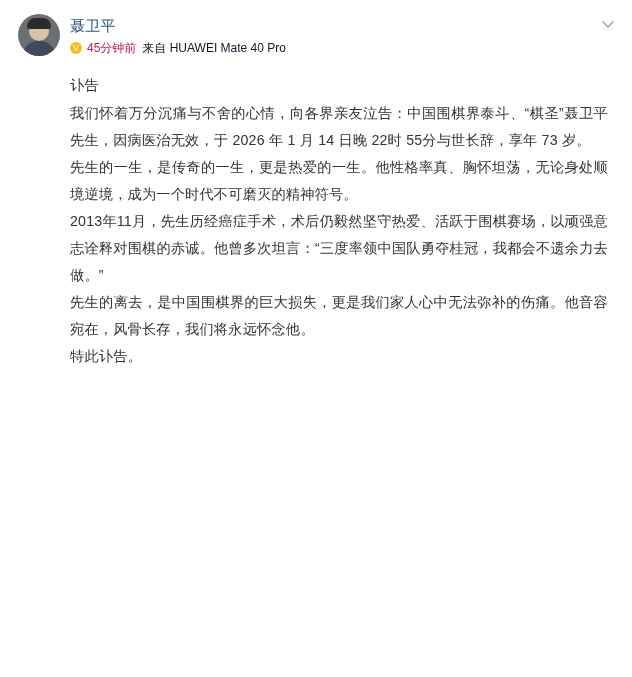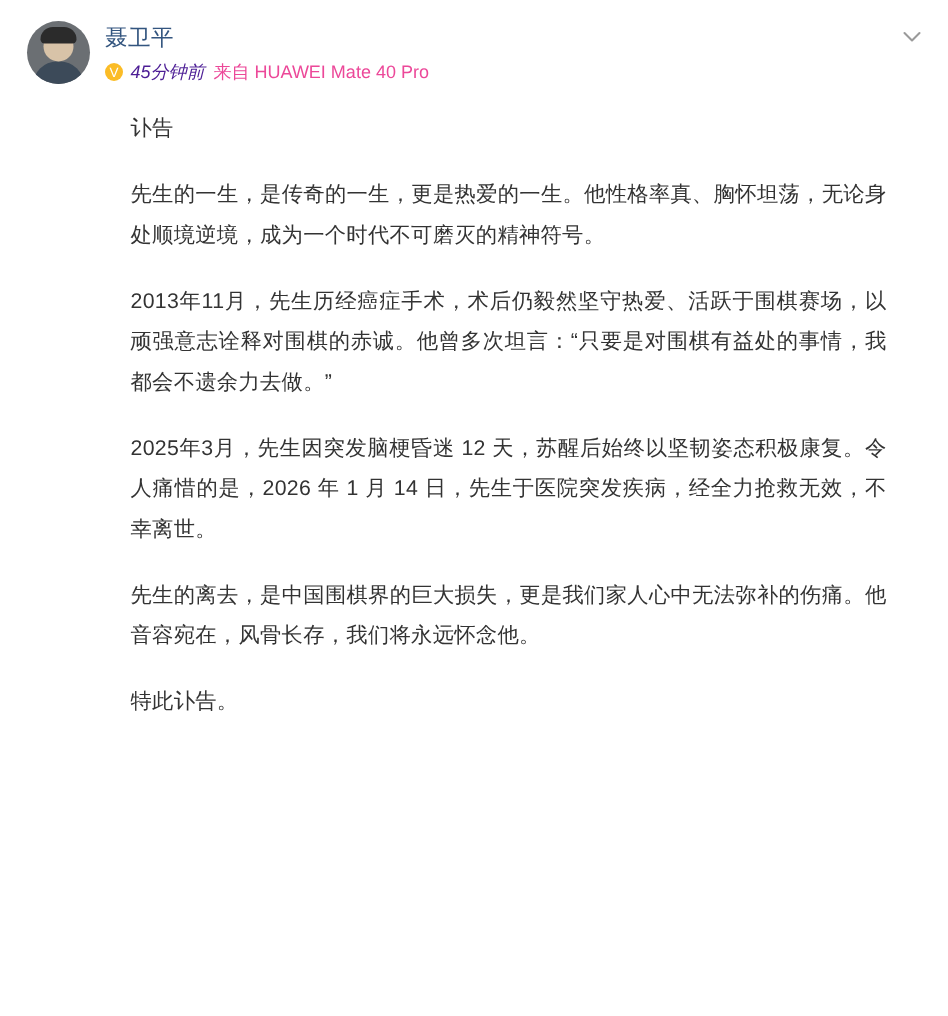--- a/index.html
+++ b/index.html
@@ -76,25 +76,24 @@
   }
   .meta-row {
     display: flex;
     align-items: center;
     margin-top: 5px;
     font-size: 12px;
     color: #939393;
     line-height: 16px;
   }
   .meta-time {
-    color: #4c1d95;
-    font-style: italic;
+    color: #be185d;
   }
   .meta-source {
-    color: #ec4899;
+    color: #0f172a;
     margin-left: 6px;
   }
   .vip-badge {
     display: inline-block;
     width: 12px;
     height: 12px;
     border-radius: 50%;
     background: #fbbc26;
     color: #ffffff;
     font-size: 9px;
@@ -117,21 +116,21 @@
   .content {
     margin-top: 16px;
     padding-left: 52px;
     padding-right: 6px;
     font-size: 14.2px;
     line-height: 27px;
     color: #333333;
     letter-spacing: 0.2px;
   }
   .content p {
-    margin: 17px;
+    margin: 0;
     text-align: justify;
   }
   .content p.title-line {
     margin-bottom: 1px;
   }
 </style>
 </head>
 <body>
 
 <div class="post">
@@ -153,21 +152,21 @@
       <div class="meta-row">
         <span class="vip-badge">V</span>
         <span class="meta-time">45分钟前</span>
         <span class="meta-source">来自 HUAWEI Mate 40 Pro</span>
       </div>
     </div>
   </div>
 
   <div class="content">
     <p class="title-line">讣告</p>
+    <p>我们怀着万分沉痛与不舍的心情，向各界亲友泣告：中国围棋界泰斗、“棋圣”聂卫平先生，因病医治无效，于 2026 年 1 月 14 日晚 22时 55分与世长辞，享年 73 岁。</p>
     <p>先生的一生，是传奇的一生，更是热爱的一生。他性格率真、胸怀坦荡，无论身处顺境逆境，成为一个时代不可磨灭的精神符号。</p>
-    <p>2013年11月，先生历经癌症手术，术后仍毅然坚守热爱、活跃于围棋赛场，以顽强意志诠释对围棋的赤诚。他曾多次坦言：“只要是对围棋有益处的事情，我都会不遗余力去做。”</p>
-    <p>2025年3月，先生因突发脑梗昏迷 12 天，苏醒后始终以坚韧姿态积极康复。令人痛惜的是，2026 年 1 月 14 日，先生于医院突发疾病，经全力抢救无效，不幸离世。</p>
+    <p>2013年11月，先生历经癌症手术，术后仍毅然坚守热爱、活跃于围棋赛场，以顽强意志诠释对围棋的赤诚。他曾多次坦言：“三度率领中国队勇夺桂冠，我都会不遗余力去做。”</p>
     <p>先生的离去，是中国围棋界的巨大损失，更是我们家人心中无法弥补的伤痛。他音容宛在，风骨长存，我们将永远怀念他。</p>
     <p>特此讣告。</p>
 
   </div>
 
 </div>
 
 </body></html>

